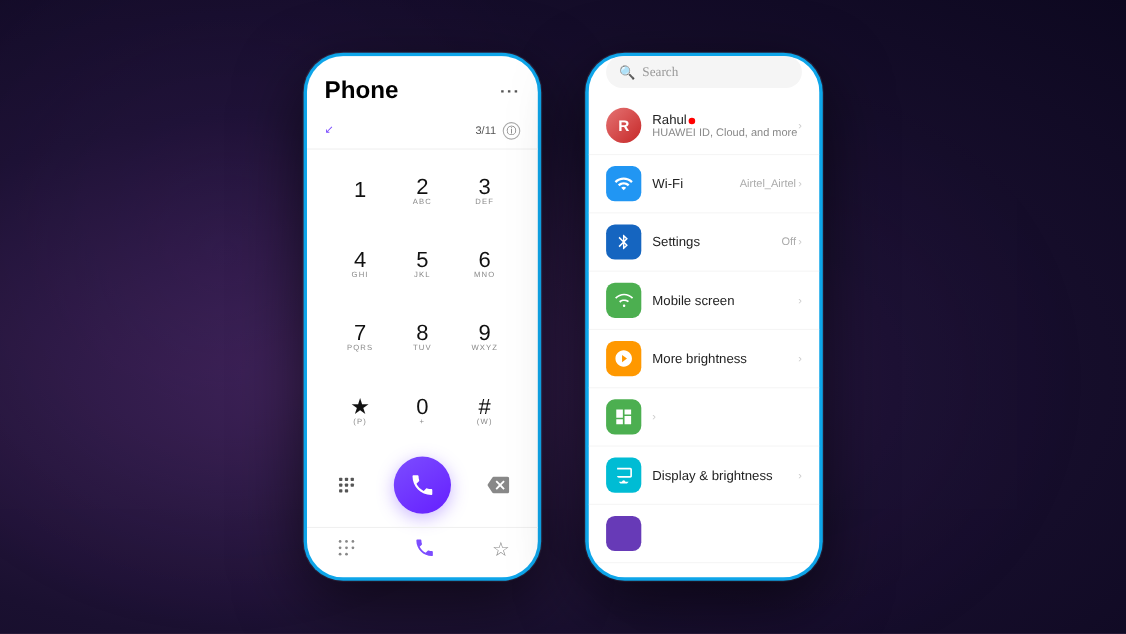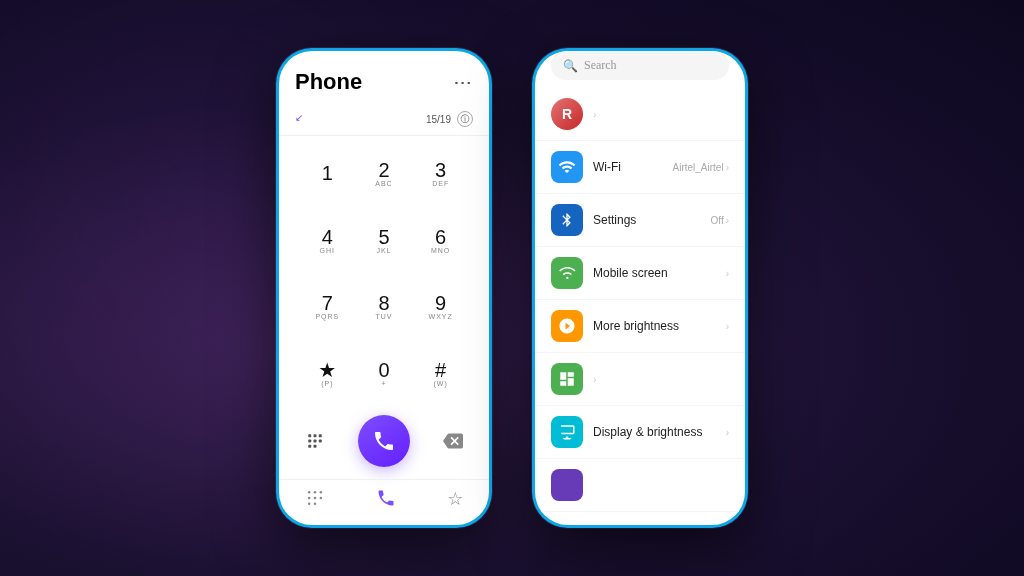--- a/index.html
+++ b/index.html
@@ -322,21 +322,21 @@
         <div class="dialer-header">
           <span class="dialer-title">Phone</span>
           <span class="dots-menu">⋮</span>
         </div>
 
         <div class="contact-row">
           <div class="contact-left">
             <span class="phone-icon-small" style="color:#7c4dff;font-size:10px;">↙</span>
           </div>
           <div class="contact-right">
-            <span class="call-count">15/19</span>
+            <span class="call-count">3/11</span>
             <div class="info-btn">ⓘ</div>
           </div>
         </div>
 
         <div class="keypad">
           <div class="key">
             <span class="key-num">1</span>
             <span class="key-letters"></span>
           </div>
           <div class="key">
@@ -440,20 +440,24 @@
 
         <div class="search-bar">
           <span class="search-icon-s">🔍</span>
           <span class="search-text">Search</span>
         </div>
 
         <div class="settings-list">
 
           <div class="settings-item">
             <div class="profile-avatar">R</div>
+            <div class="item-content">
+              <div class="item-name">Rahul<span class="profile-dot"></span></div>
+              <div class="item-sub">HUAWEI ID, Cloud, and more</div>
+            </div>
             <span class="chevron">›</span>
           </div>
 
           <div class="settings-item">
             <div class="item-icon wifi">
               <svg width="18" height="18" viewBox="0 0 24 24" fill="white">
                 <path d="M1 9l2 2c4.97-4.97 13.03-4.97 18 0l2-2C16.93 2.93 7.08 2.93 1 9zm8 8l3 3 3-3c-1.65-1.66-4.34-1.66-6 0zm-4-4l2 2c2.76-2.76 7.24-2.76 10 0l2-2C15.14 9.14 8.87 9.14 5 13z"></path>
               </svg>
             </div>
             <div class="item-content">

